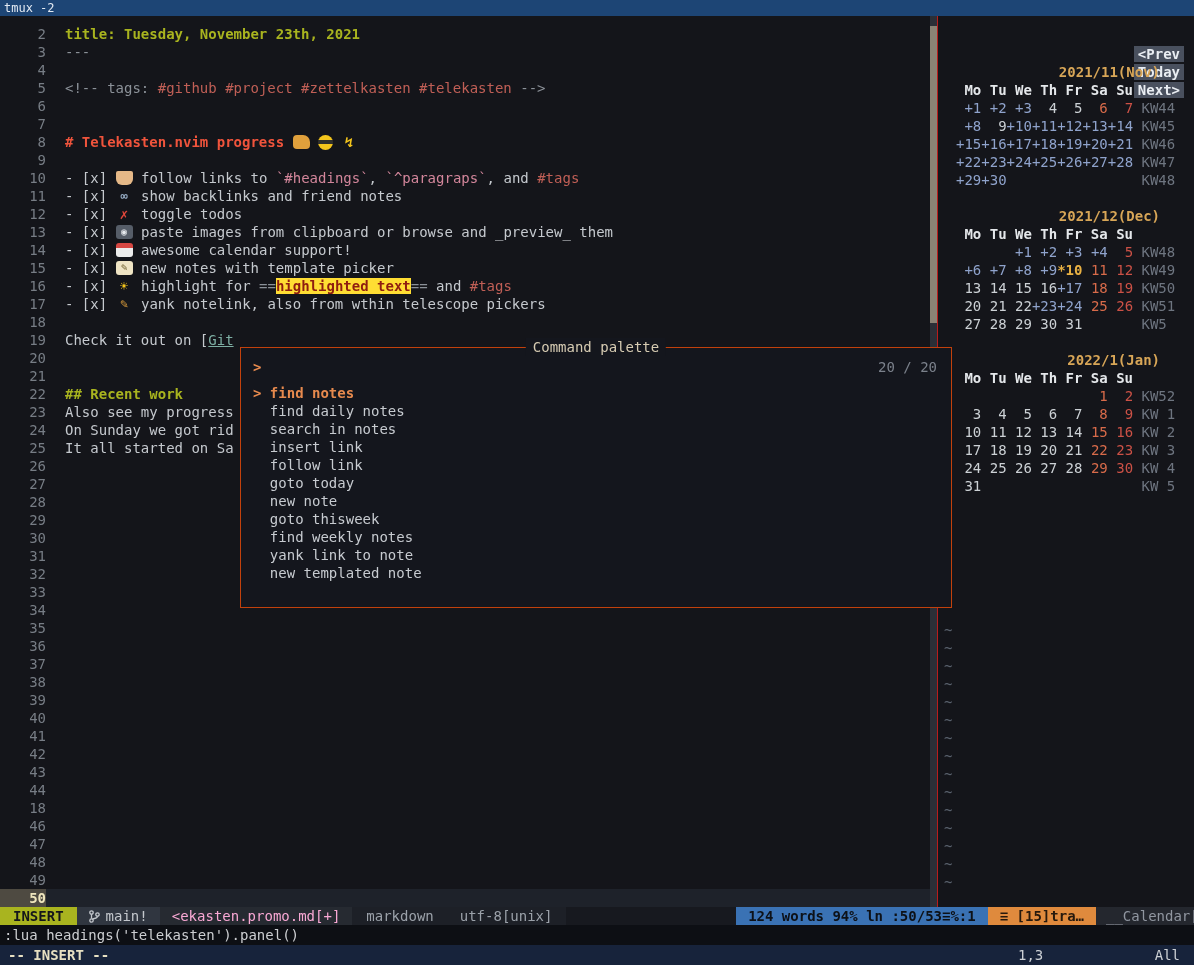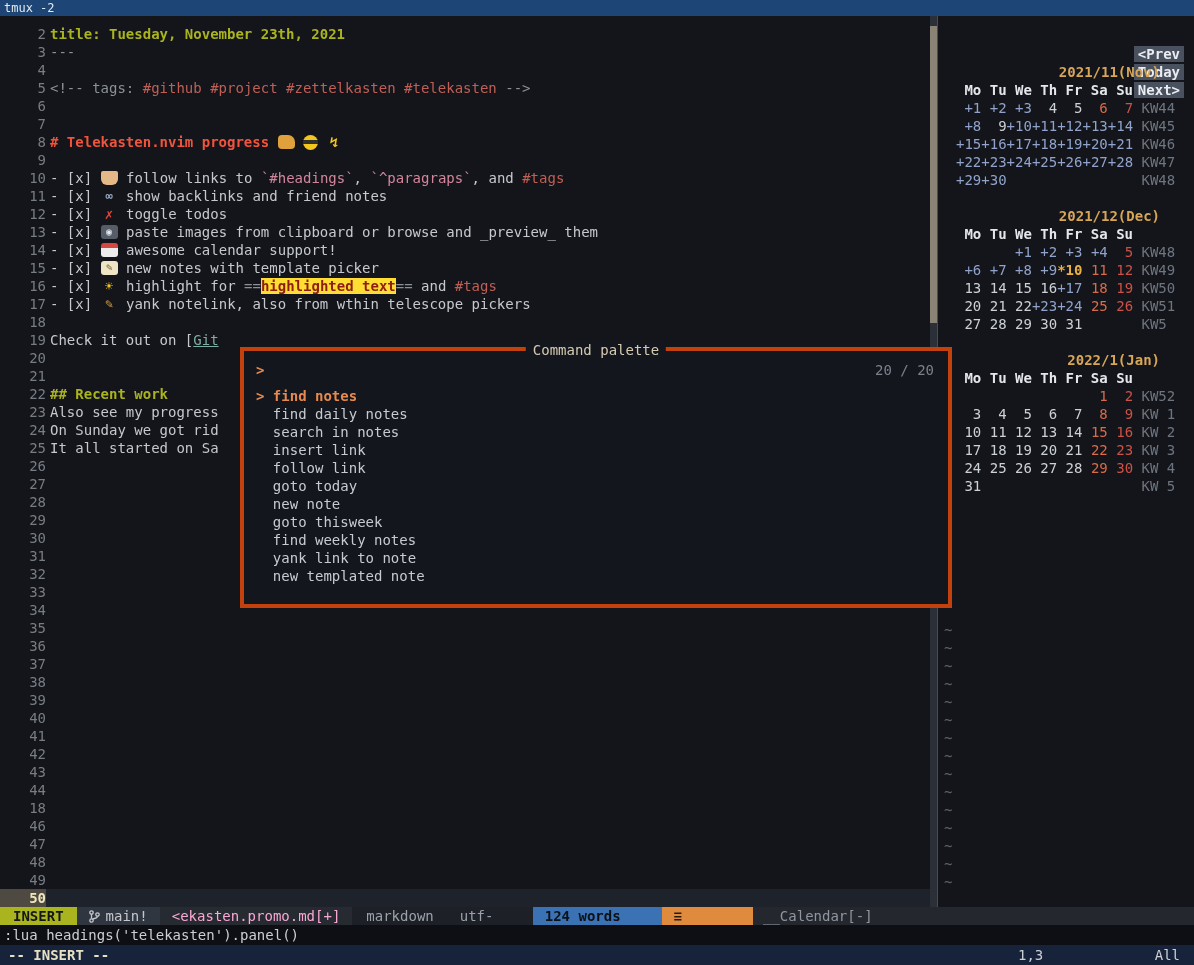--- a/index.html
+++ b/index.html
@@ -9,21 +9,21 @@
 
   
   .tmux-bar{flex:none;height:16px;background:#1d4575;color:#e2e9f2;font-size:12px;line-height:16px;padding-left:4px}
 
   
   .main{flex:1;display:flex;min-height:0;position:relative}
   .editor-window{width:937px;flex:none;position:relative;overflow:hidden}
   .editor-lines{padding-top:9px}
   .eline{height:18px;line-height:18px;display:flex;white-space:pre}
   .lnum{flex:none;width:46px;text-align:right;color:#777d85;white-space:pre}
-  .ltext{white-space:pre;margin-left:4px}
+  .ltext{white-space:pre;margin-left:19px}
   .eline.cur{background:#1e222a}
   .eline.cur .lnum{background:#4e4a41;color:#efe6bd;font-weight:bold}
 
   .seg-text{color:#c5c9ce}
   .seg-green{color:#a9b41f;font-weight:bold}
   .seg-h1{color:#f0543c;font-weight:bold}
   .seg-h2{color:#a9b41f;font-weight:bold}
   .seg-tag{color:#c05f56}
   .seg-comment{color:#8b9198}
   .seg-code{color:#d3869b}
@@ -60,33 +60,33 @@
   .d-day{color:#ccd1d5}
   .d-note{color:#8fa3cc}
   .d-sat{color:#d86b4a}
   .d-sun{color:#cc5146}
   .d-today{color:#e9b143;font-weight:bold}
   .kw{color:#6e7580}
   .cal-gap{height:108px}
   .tilde{height:18px;line-height:18px;color:#59616c;padding-left:6px}
 
   
-  .palette{position:absolute;left:240px;top:331px;width:712px;height:261px;background:#14161d;border:4px solid #c2410c;z-index:5}
+  .palette{position:absolute;left:240px;top:331px;width:712px;height:261px;background:#14161d;border:1px solid #c2410c;z-index:5}
   .pal-title{position:absolute;top:-10px;left:50%;transform:translateX(-50%);background:#14161d;padding:0 7px;color:#d6cbb2;line-height:18px}
   .pal-prompt{display:flex;margin:11px 14px 0 12px}
   .pal-prompt .pr{color:#e78a4e;font-weight:bold}
   .pal-count{margin-left:auto;color:#7b818b}
   .pal-items{margin-top:9px}
   .pal-item{height:18px;line-height:18px;white-space:pre;padding-left:12px;color:#c7cbd0}
   .pal-item.sel{color:#e78a4e;font-weight:bold}
   .pal-marker{color:#e78a4e;font-weight:bold;white-space:pre}
 
   
   .statusbar{flex:none;height:18px;display:flex;line-height:18px}
-  .sl-left{width:753px;flex:none;display:flex;background:#17191f}
+  .sl-left{width:1096px;flex:none;display:flex;background:#17191f}
   .sl-mode{padding:0 13px;background:#a9b41f;color:#14161b;font-weight:bold}
   .sl-branch{padding:0 12px;background:#303640;color:#c4c8cd;display:flex;align-items:center;gap:6px}
   .sl-file{padding:0 12px;background:#262a31;color:#f9a8d4}
   .sl-mid{padding:0 14px;background:#1d2027;color:#9ba1a9;display:flex;gap:26px}
   .sl-fill{flex:1;background:#17191f}
   .sl-stats{padding:0 12px;background:#3a72b4;color:#0d1117;font-weight:bold}
   .sl-buf{padding:0 12px;background:#df8a3d;color:#26190d;font-weight:bold}
   .sl-cal{flex:1;background:#24272e;color:#9096a0;padding-left:10px}
 
   

